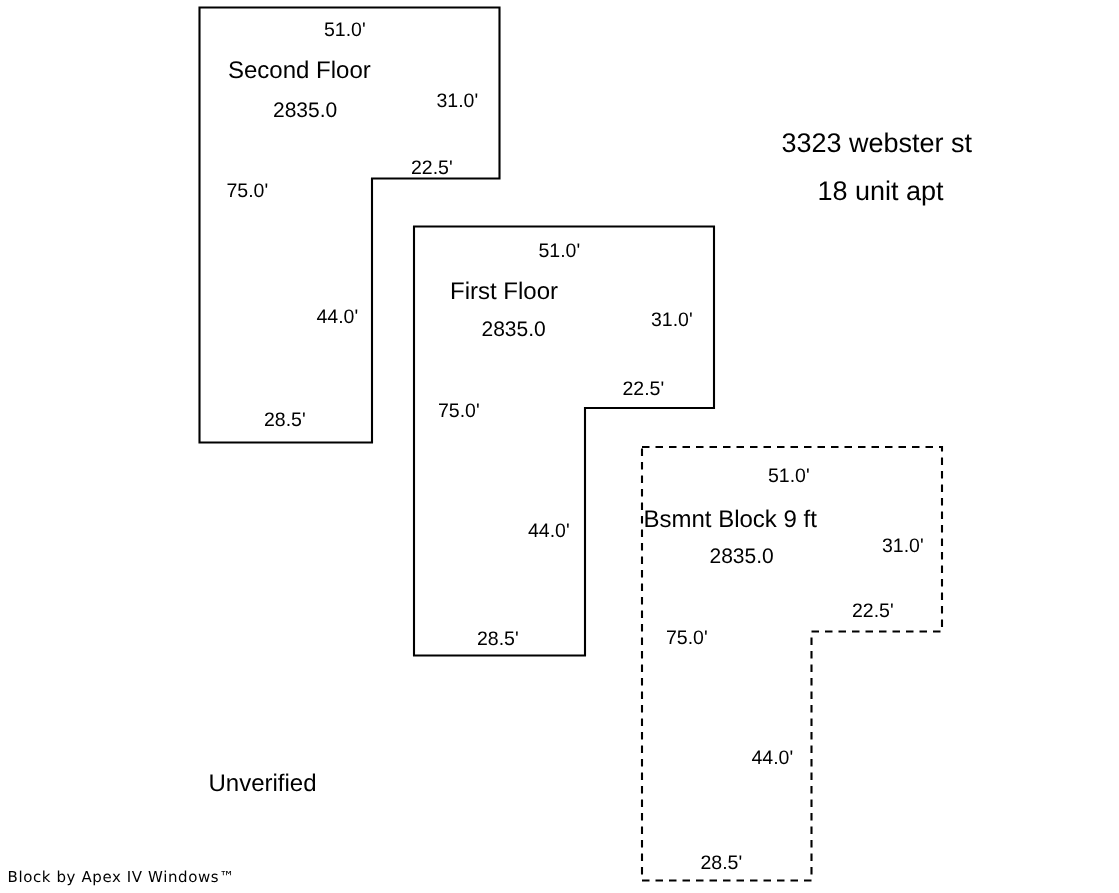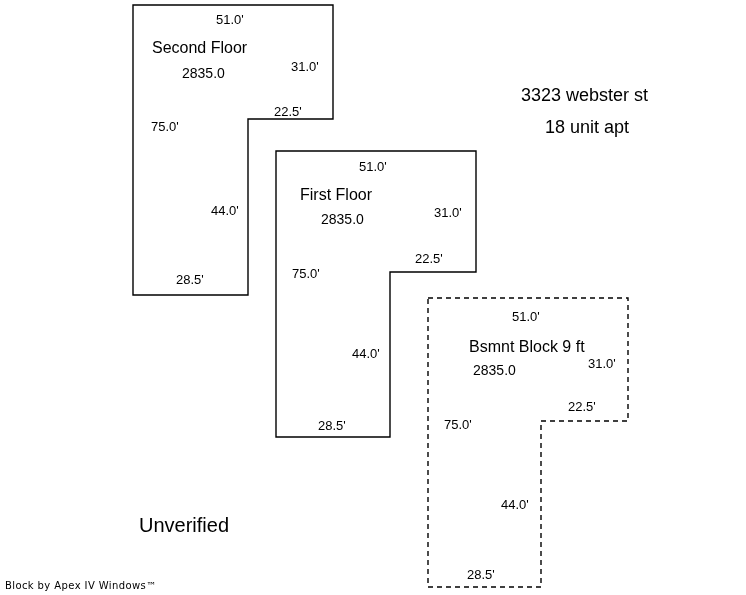--- a/index.html
+++ b/index.html
@@ -52,21 +52,21 @@
   }
   
   .dim {
     font-size: 13px;
   }
   
   .annot {
     font-size: 18px;
   }
   .unverified {
-    font-size: 20px;
+    font-size: 16px;
   }
   .credit {
     font-size: 10px;
     font-family: "DejaVu Sans", sans-serif;
     letter-spacing: 0.4px;
   }
 </style>
 </head>
 <body>
 
@@ -110,21 +110,21 @@
     <div class="lbl dim" style="left:415px; top:252px;">22.5'</div>
 
     <div class="lbl dim" style="left:292px; top:267px;">75.0'</div>
 
     <div class="lbl dim" style="left:352px; top:347px;">44.0'</div>
 
     <div class="lbl dim" style="left:318px; top:419px;">28.5'</div>
 
     <div class="lbl dim" style="left:512px; top:310px;">51.0'</div>
 
-    <div class="lbl floor-title" style="left:429px; top:339px;margin-left:40px;">Bsmnt Block 9 ft</div>
+    <div class="lbl floor-title" style="left:429px; top:339px;">Bsmnt Block 9 ft</div>
 
     <div class="lbl floor-area" style="left:473px; top:363px;">2835.0</div>
 
     <div class="lbl dim" style="left:588px; top:357px;">31.0'</div>
 
     <div class="lbl dim" style="left:568px; top:400px;">22.5'</div>
 
     <div class="lbl dim" style="left:444px; top:418px;">75.0'</div>
 
     <div class="lbl dim" style="left:501px; top:498px;">44.0'</div>

